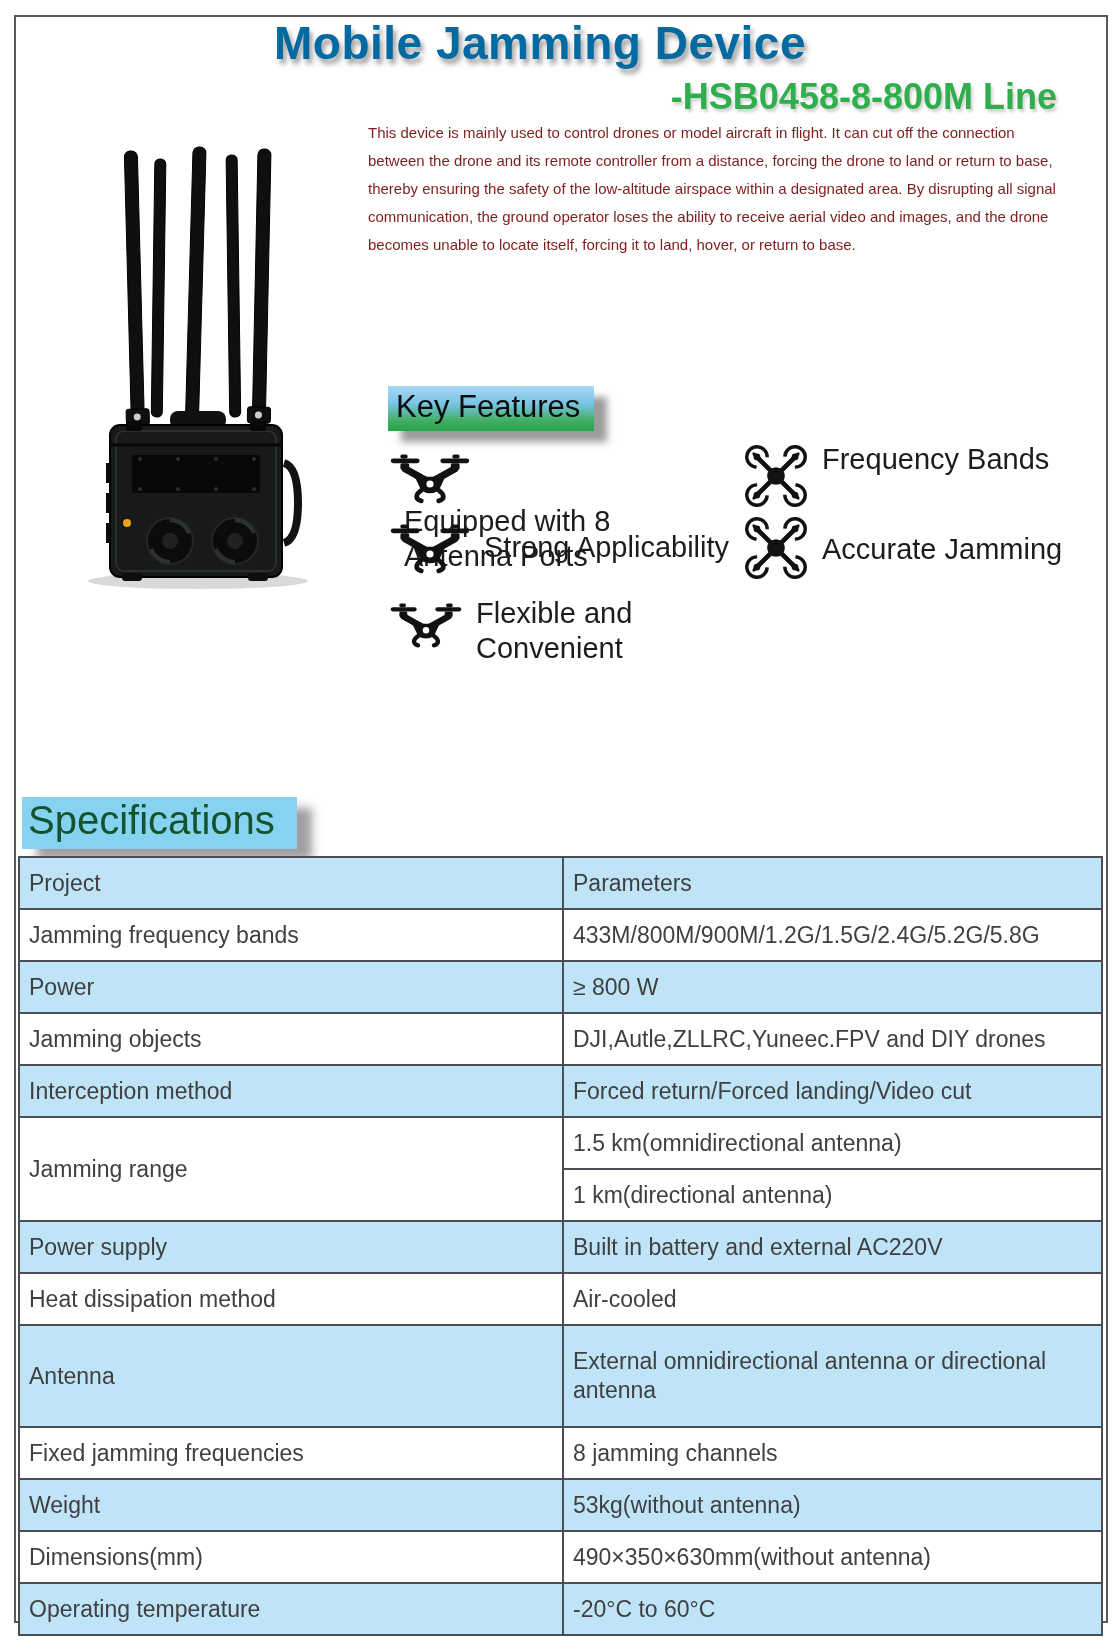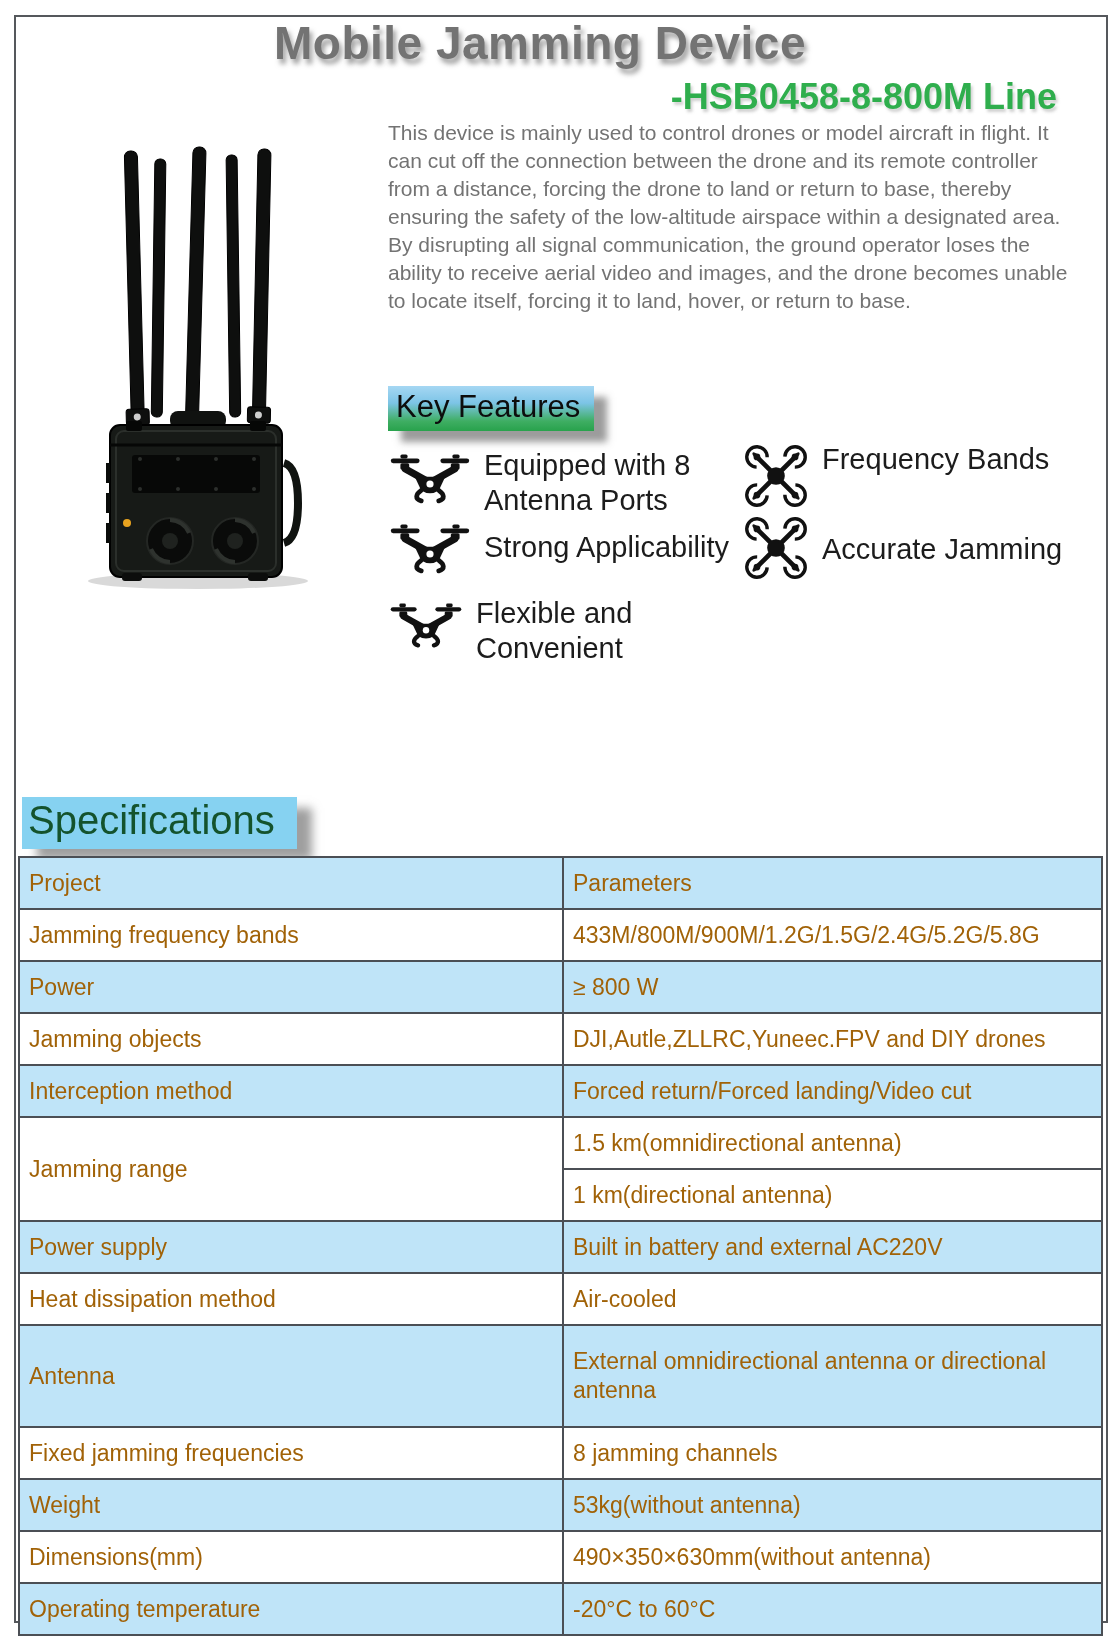--- a/index.html
+++ b/index.html
@@ -8,62 +8,62 @@
     font-family:"Liberation Sans","DejaVu Sans",sans-serif;color:#1a1a1a;
     -webkit-font-smoothing:antialiased;
   }
   .page-border{
     position:absolute;left:14px;top:15px;width:1090px;height:1604px;
     border:2px solid #55585c;pointer-events:none;
   }
   
   .title{
     position:absolute;left:0;top:16px;width:1080px;text-align:center;
-    font-size:46px;font-weight:bold;color:#737373;letter-spacing:0.5px;
+    font-size:46px;font-weight:bold;color:#0369a1;letter-spacing:0.5px;
     text-shadow:3px 5px 5px rgba(110,110,110,0.65);
   }
   .model{
     position:absolute;top:76px;right:63px;
     font-size:36px;font-weight:bold;color:#2fae4d;
     text-shadow:2px 3px 3px rgba(150,150,150,0.45);
   }
   .description{
-    position:absolute;left:388px;top:119px;width:697px;
-    font-size:21px;line-height:28px;color:#737373;text-align:left;
+    position:absolute;left:368px;top:119px;width:697px;
+    font-size:15px;line-height:28px;color:#7f1d1d;text-align:left;
   }
   
   .product{position:absolute;left:30px;top:133px;width:330px;height:465px;}
   
   .kf-heading{
     position:absolute;left:388px;top:386px;
     font-size:31px;color:#0d0d0d;padding:3px 14px 6px 8px;
     background:linear-gradient(180deg,#a6d7f3 0%,#7cc4e6 38%,#3fae63 78%,#28a24c 100%);
     box-shadow:13px 11px 7px rgba(75,75,75,0.55);
     white-space:nowrap;
   }
   .feature{position:absolute;display:flex;align-items:flex-start;}
   .feature .ftext{font-size:29px;line-height:35px;color:#1c1c1c;}
   .f-icon{flex:0 0 auto;}
-  .f1L{left:390px;top:448px;} .f1L .ftext{margin-left:14px;margin-top:0px;}
+  .f1L{left:390px;top:448px;flex-direction:column;} .f1L .ftext{margin-left:14px;margin-top:0px;}
   .f1R{left:742px;top:442px;} .f1R .ftext{margin-left:12px;margin-top:0px;}
   .f2L{left:390px;top:518px;} .f2L .ftext{margin-left:14px;margin-top:12px;}
   .f2R{left:742px;top:514px;} .f2R .ftext{margin-left:12px;margin-top:18px;}
   .f3L{left:390px;top:592px;} .f3L .ftext{margin-left:14px;margin-top:4px;}
   
   .spec-heading{
     position:absolute;left:22px;top:797px;
     font-size:40px;color:#14532d;padding:1px 22px 6px 6px;
     background:#86d2f1;
     box-shadow:15px 11px 9px rgba(95,95,95,0.6);
     white-space:nowrap;
   }
   table.spec{
     position:absolute;left:18px;top:856px;width:1083px;
     border-collapse:collapse;table-layout:fixed;
-    font-size:23px;color:#a16207;
+    font-size:23px;color:#404040;
   }
   table.spec td{
     border:2px solid #4b4f55;padding:2px 6px 2px 9px;
     vertical-align:middle;line-height:29px;overflow:hidden;
   }
   tr.h50 td{height:46px;}
   tr.h100 td{height:96px;}
   tr.blue td{background:#bfe4f8;}
   tr.white td{background:#ffffff;}
 </style>

